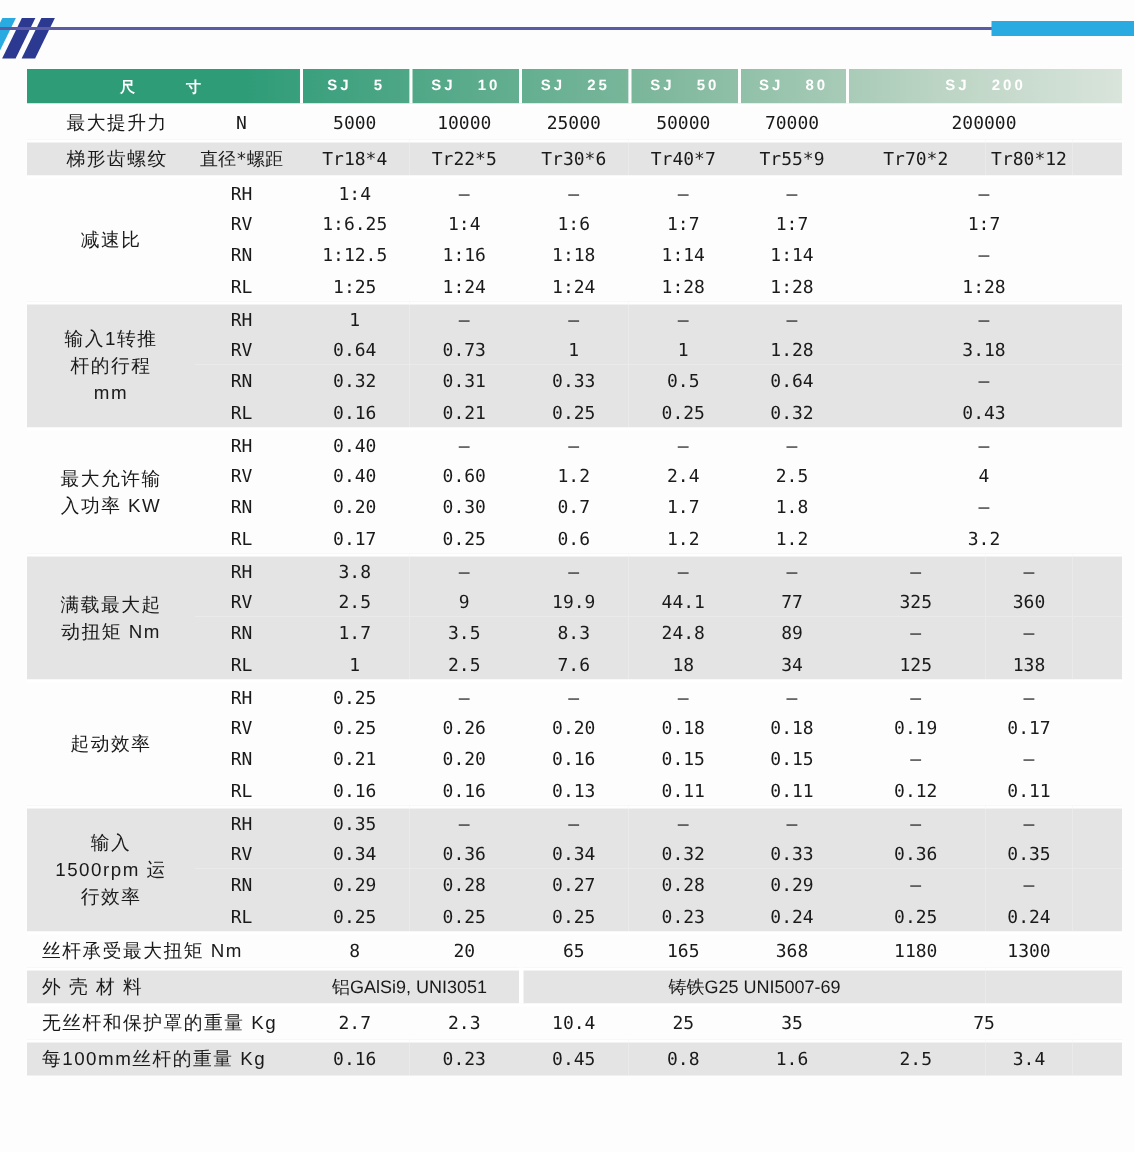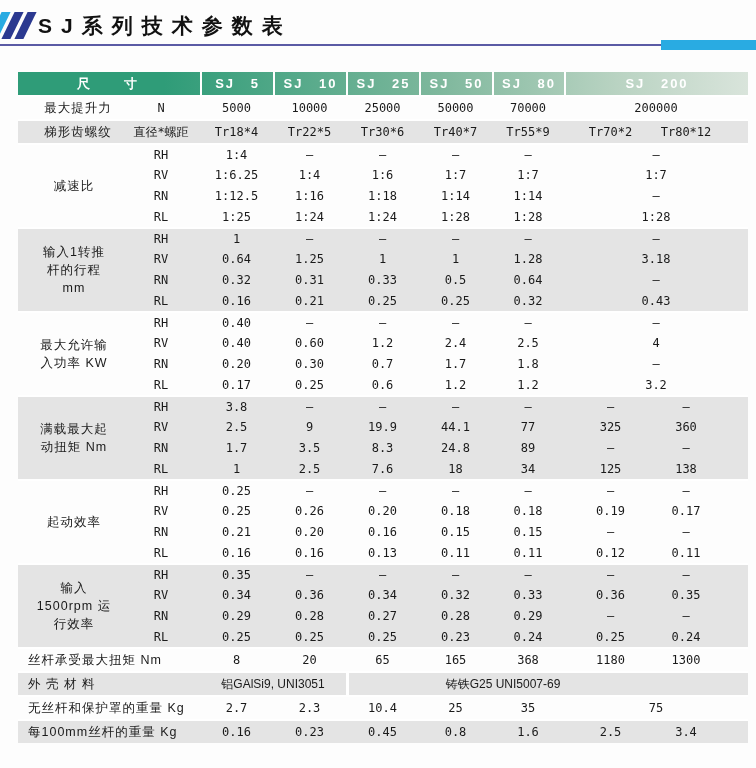--- a/index.html
+++ b/index.html
@@ -28,21 +28,21 @@
   
   table.spec{
     margin:26px 8px 0 18px;width:730px;table-layout:fixed;
     border-collapse:separate;border-spacing:0;font-size:12px;
   }
   thead tr{
     background:linear-gradient(90deg,var(--green-dark) 0%,var(--green-dark) 20%,
       #7FB89D 58%,#B9D3C2 82%,var(--green-light) 100%);
   }
   th{
-    height:23px;padding:0;color:#FFFFFF;font-weight:bold;font-size:13px;
+    height:23px;padding:0;color:#FFFFFF;font-weight:bold;font-size:10px;
     letter-spacing:2px;word-spacing:10px;text-align:center;vertical-align:middle;margin-left:32px;
   }
   th.th-size{letter-spacing:34px;padding-left:30px;}
   th + th{border-left:2px solid #FFFFFF;}
   tbody td{padding:0 2px;vertical-align:middle;}
   tr.gray{background:var(--band-gray);}
   tr.white{background:transparent;}
   tr.sec-start td{border-top:2px solid #FFFFFF;}
   tr.grp td{height:21px;}
   tr.single td{height:24px;}
@@ -65,21 +65,20 @@
 </style>
 </head>
 <body>
 
 <header class="page-header">
   <div class="logo">
     <span class="s1"></span>
     <span class="s2"></span>
     <span class="s3"></span>
   </div>
-  <h1 class="title">SJ系列技术参数表</h1>
   <div class="rule">
     <div class="accent"></div>
   </div>
 </header>
 
 <table class="spec">
   <colgroup>
     <col style="width:112px">
       <col style="width:70px">
     <col style="width:73px">
@@ -170,21 +169,21 @@
         <td class="val">1</td>
         <td class="val">–</td>
         <td class="val">–</td>
         <td class="val">–</td>
         <td class="val">–</td>
         <td class="val" colspan="3">–</td>
       </tr>
       <tr class="gray grp">
         <td class="sub">RV</td>
         <td class="val">0.64</td>
-        <td class="val">1.25</td>
+        <td class="val">0.73</td>
         <td class="val">1</td>
         <td class="val">1</td>
         <td class="val">1.28</td>
         <td class="val" colspan="3">3.18</td>
       </tr>
       <tr class="gray grp">
         <td class="sub">RN</td>
         <td class="val">0.32</td>
         <td class="val">0.31</td>
         <td class="val">0.33</td>

